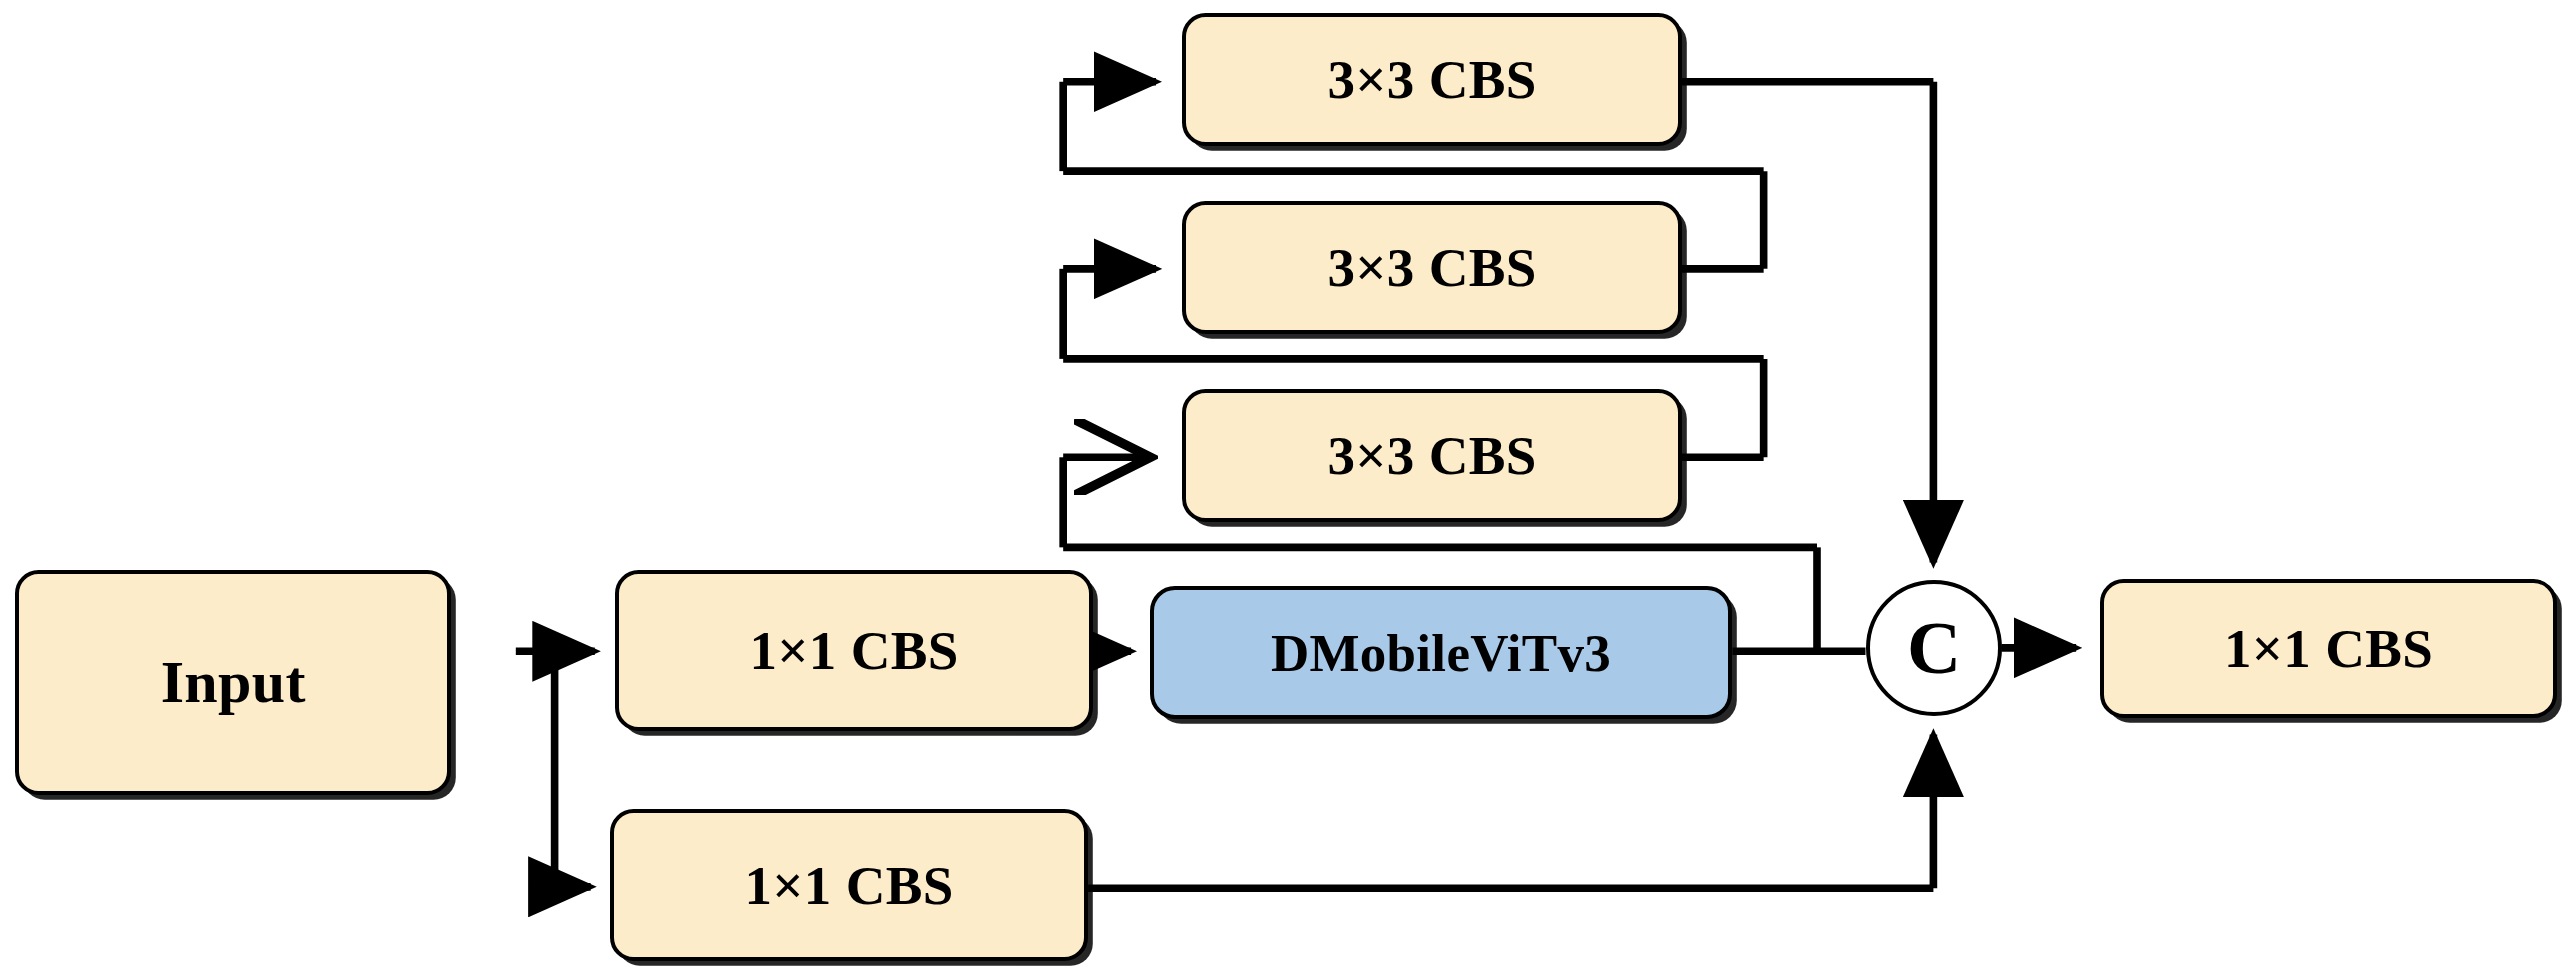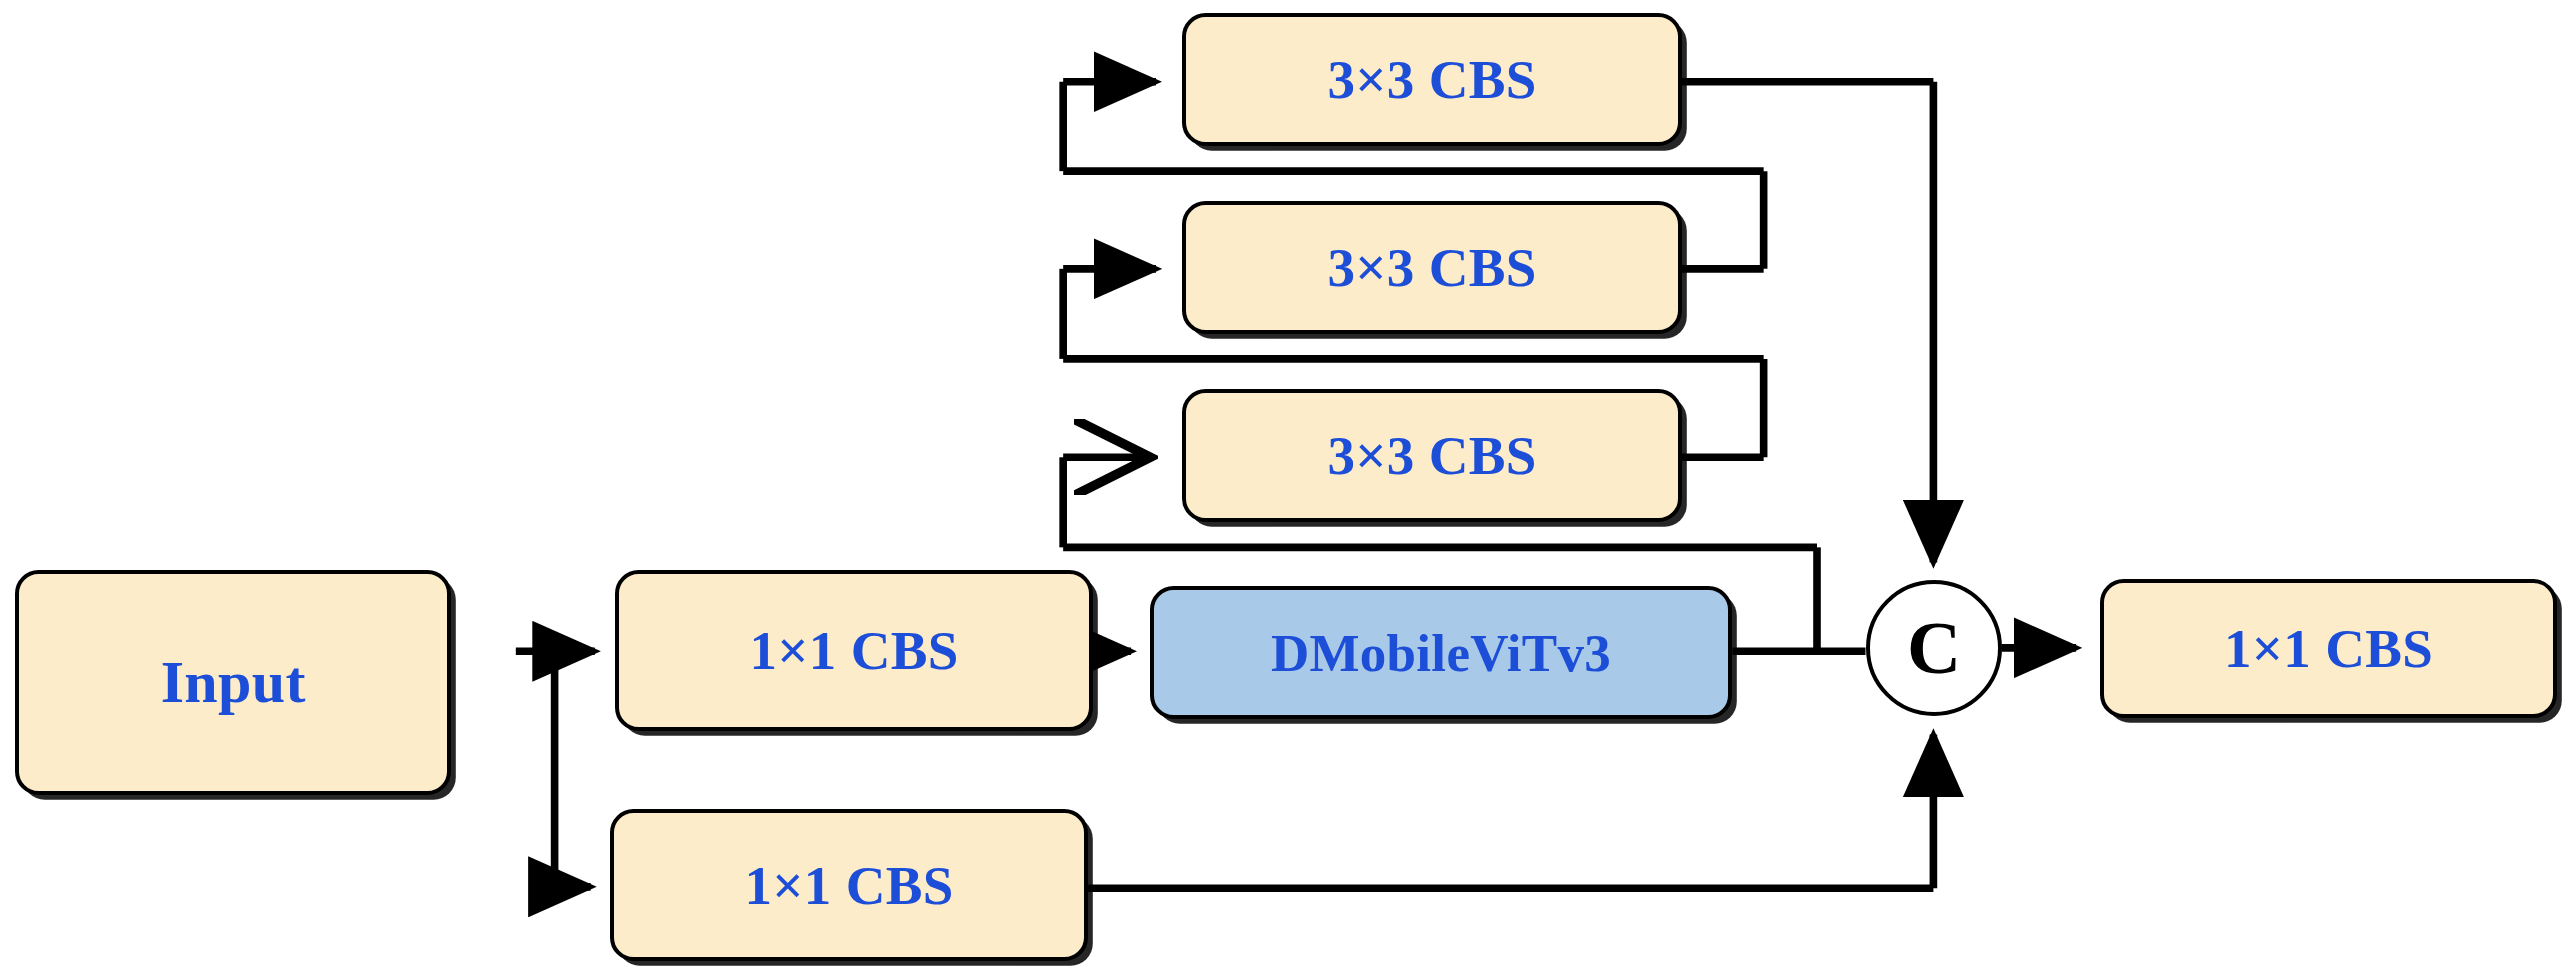--- a/index.html
+++ b/index.html
@@ -7,28 +7,28 @@
   #stage{position:relative;width:2576px;height:970px;background:#ffffff;overflow:hidden;}
   #wires{position:absolute;left:0;top:0;width:2576px;height:970px;}
   .node{
     position:absolute;
     box-sizing:border-box;
     border:4.9px solid #000000;
     border-radius:23.6px;
     display:flex;align-items:center;justify-content:center;
     font-family:"Liberation Serif", serif;
     font-weight:700;
-    color:#1d4ed8;
+    color:#000000;
     letter-spacing:0.3px;
     box-shadow:6.2px 6.2px 0 -1.4px rgba(0,0,0,0.85);
     z-index:5;
     white-space:nowrap;
   }
   .node.cream{background:#FCECC9;}
-  .node.blue{background:#A9C9E8;}
+  .node.blue{background:#A9C9E8;border-radius:25px;}
   .cnode{
     position:absolute;
     box-sizing:border-box;
     border:4.9px solid #000000;
     border-radius:50%;
     background:#ffffff;
     display:flex;align-items:center;justify-content:center;
     font-family:"Liberation Serif", serif;
     font-weight:700;
     color:#000000;

